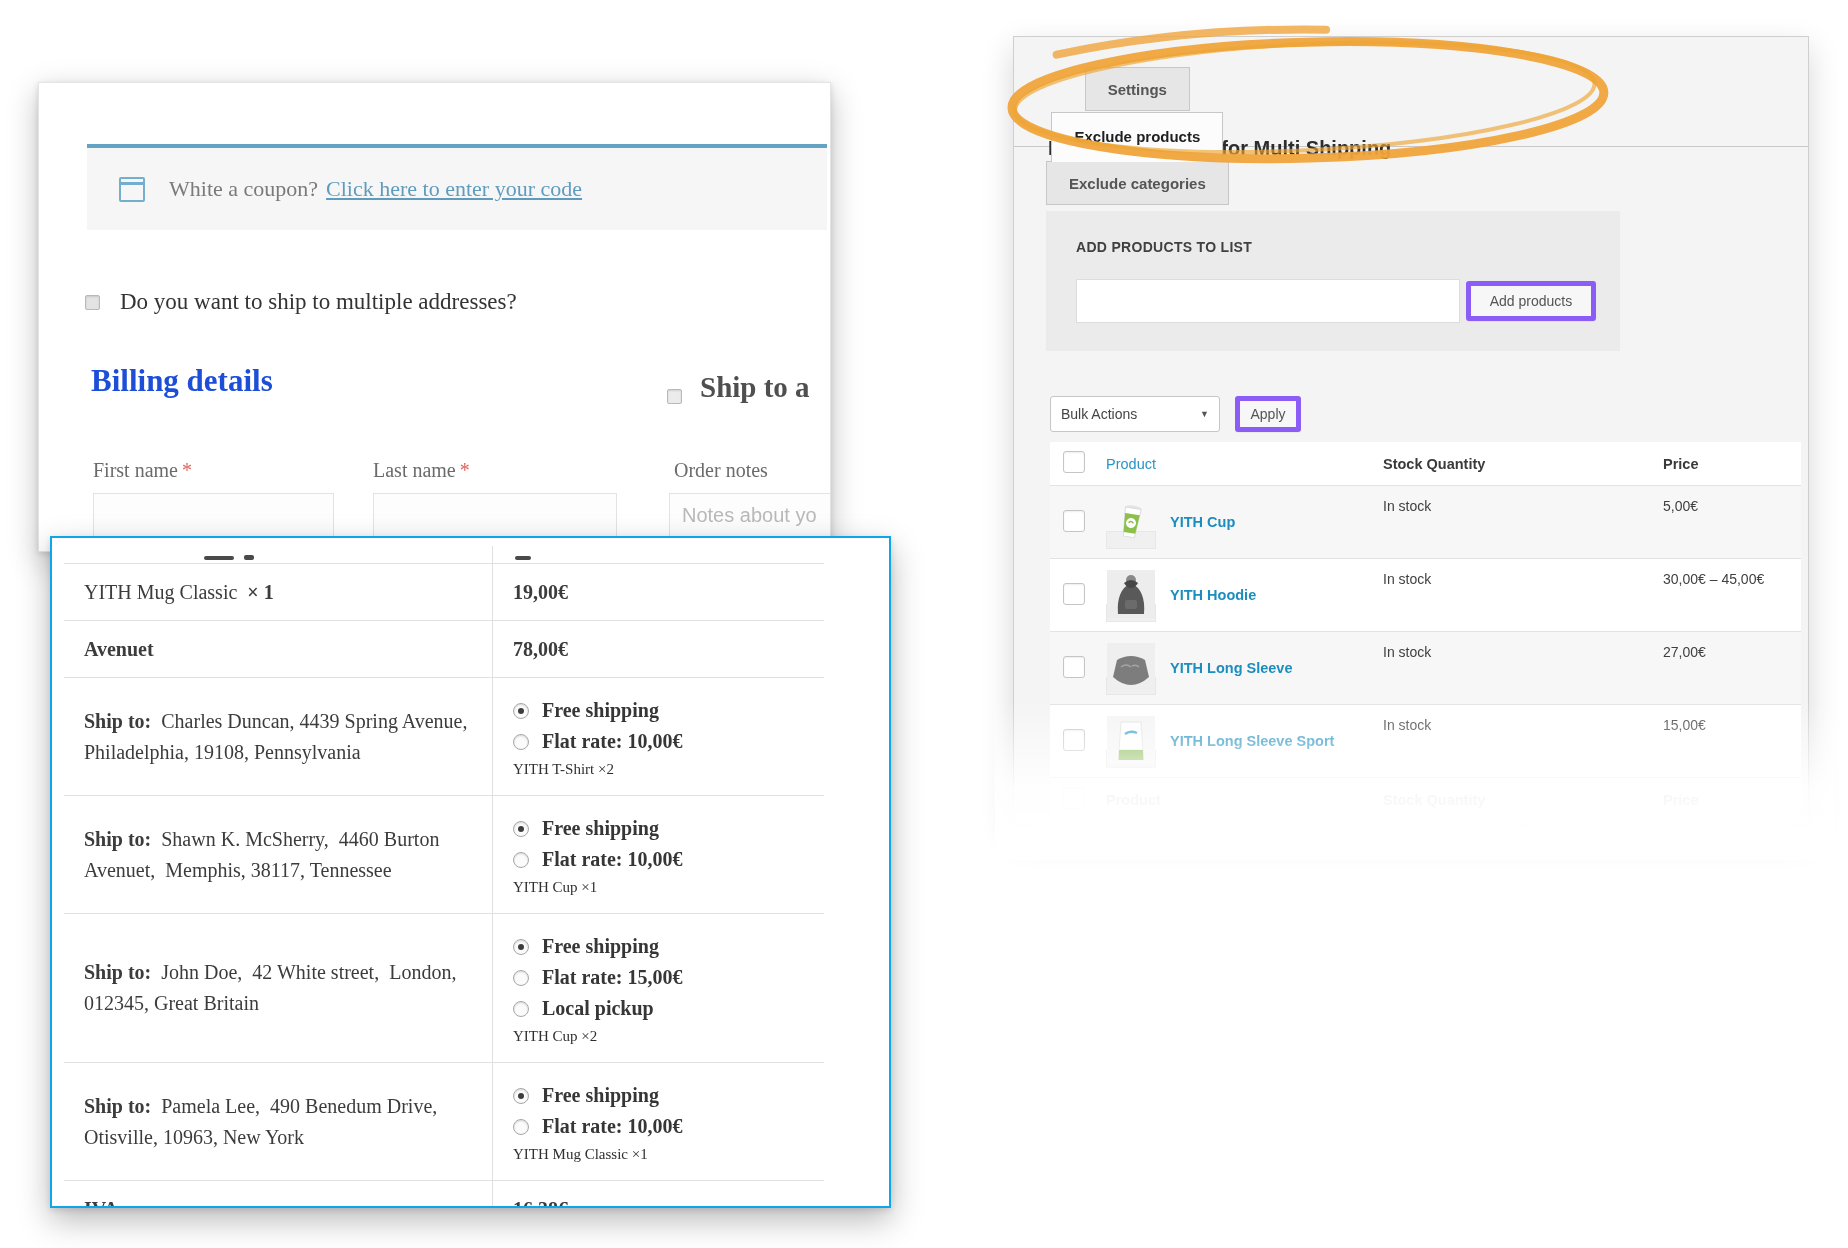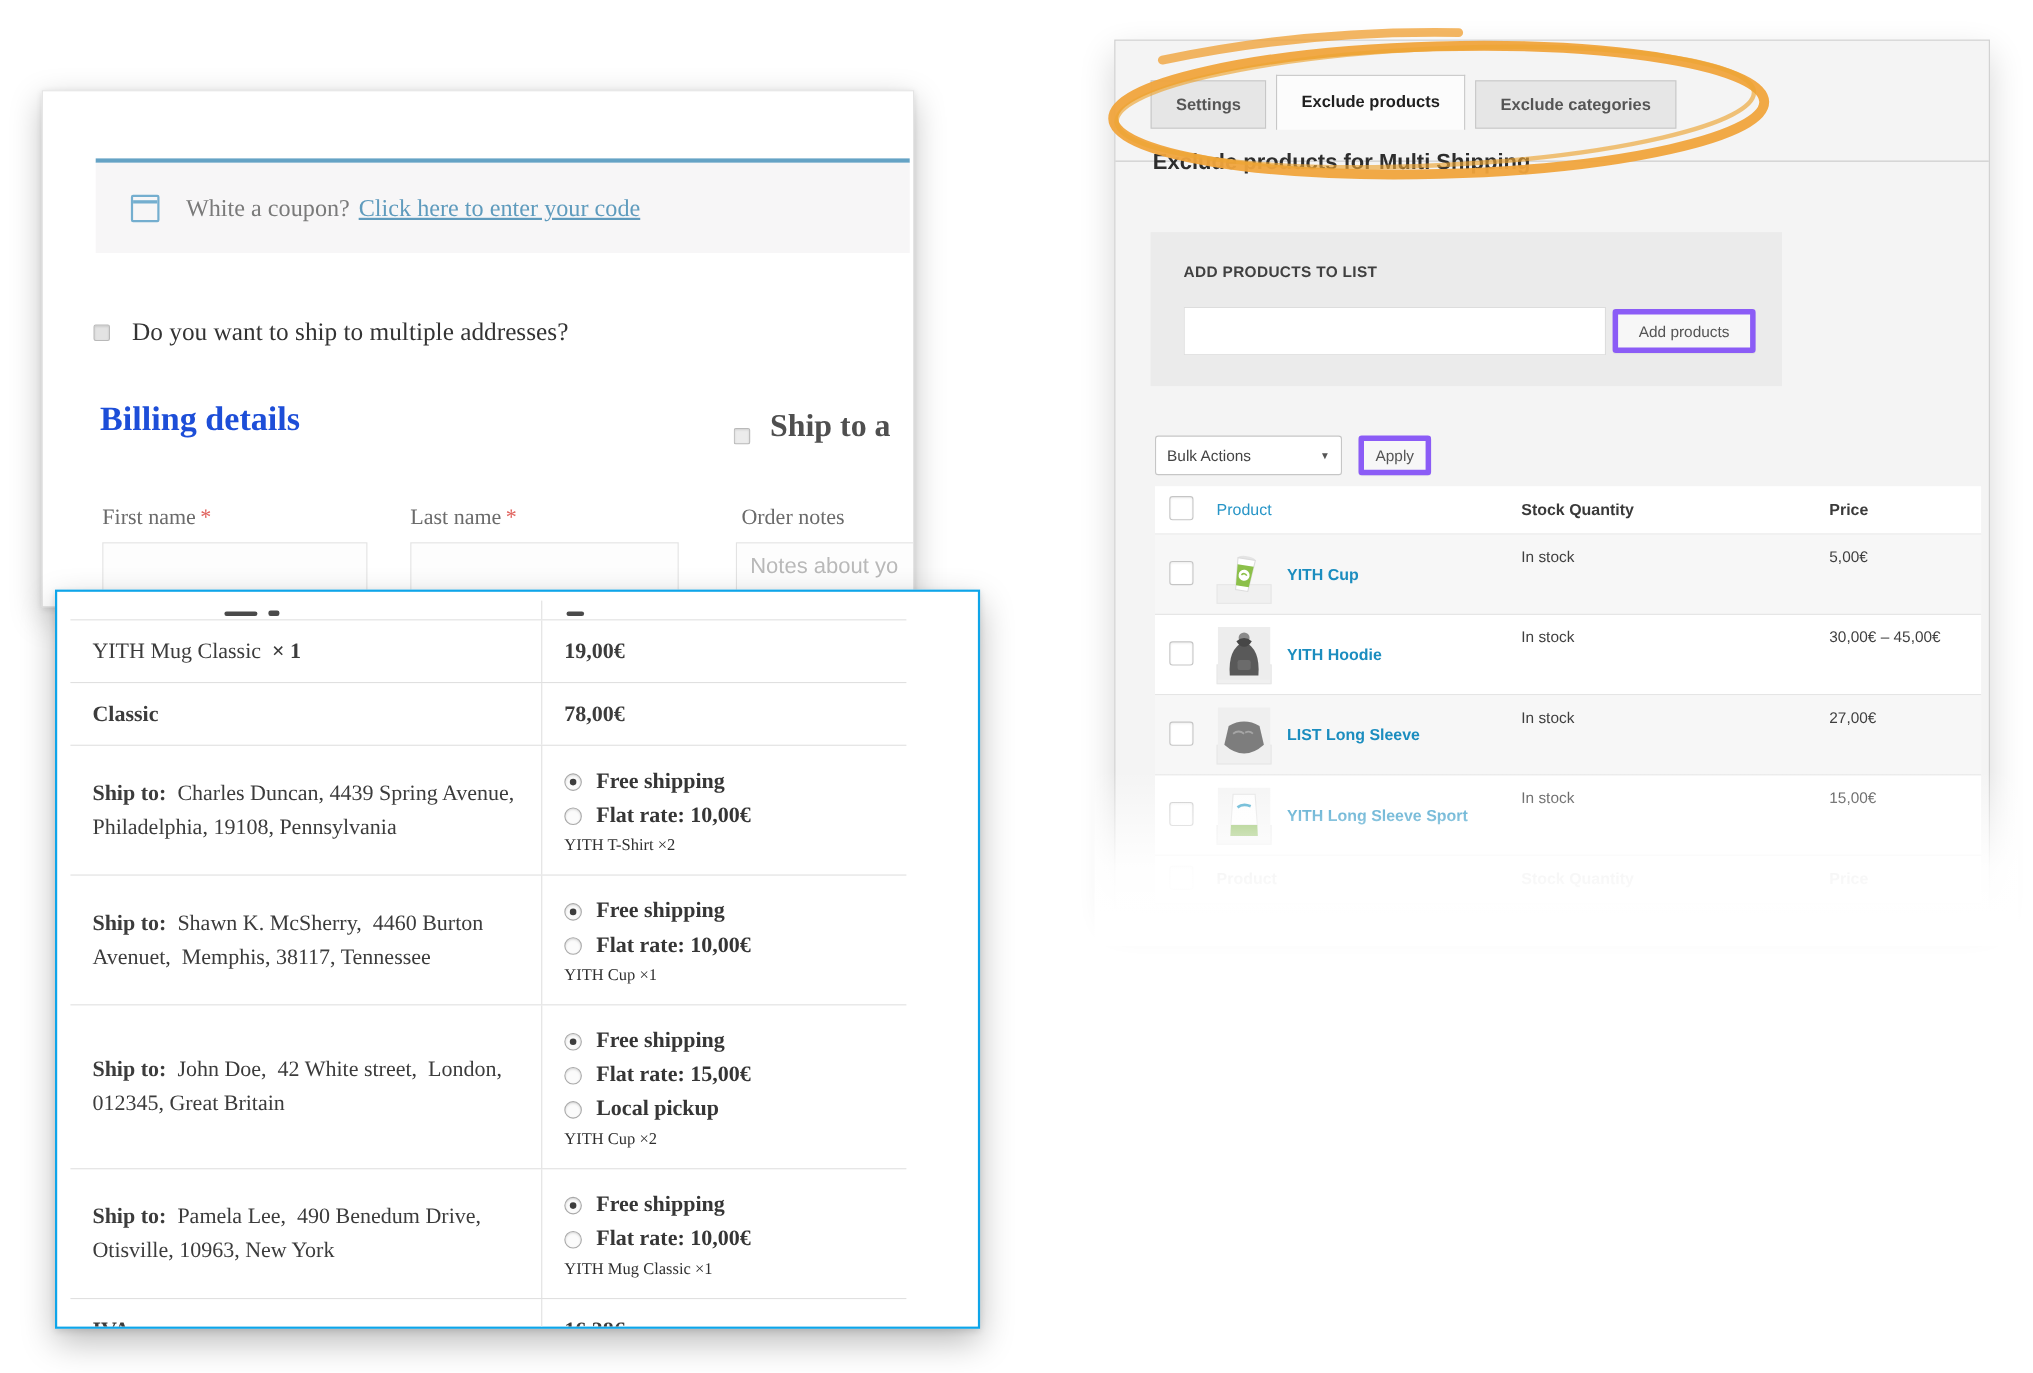--- a/index.html
+++ b/index.html
@@ -69,21 +69,21 @@
   .radio.sel::after { content:""; position:absolute; left:4px; top:4px; width:6px; height:6px;
      border-radius:50%; background:#3d3d3d; }
   .opt b { font-size:20px; color:#363636; }
   .ship-note { font-size:15px; color:#2f2f2f; margin:8px 0 4px 0; }
 
   
   .admin-panel { position:absolute; left:1013px; top:36px; width:796px; height:790px;
     background:#f4f4f4; border:1px solid #cfcfcf;
     box-shadow:0 12px 30px rgba(0,0,0,.16); font-size:14px; color:#3f3f3f; }
   .tabs-line { position:absolute; left:0; top:109px; width:100%; height:1px; background:#c9c9c9; }
-  .tabs { position:absolute; left:32px; top:30px; display:flex; align-items:flex-end; z-index:2; }
+  .tabs { position:absolute; left:32px; top:30px; display:flex; align-items:center; z-index:2;flex-direction:column; }
   .tab { height:44px; line-height:44px; padding:0 22px; background:#e6e6e6;
     border:1px solid #c7c7c7; margin-right:9px; font-size:15px; font-weight:bold;
     color:#555; cursor:pointer; }
   .tab.active { background:#fcfcfc; height:50px; line-height:48px; border-bottom:none;
     color:#1f1f1f; position:relative; top:1px; }
   .admin-h1 { position:absolute; left:34px; top:100px; font-size:20px; font-weight:bold; color:#2d2d2d; }
   .add-box { position:absolute; left:32px; top:174px; width:574px; height:140px; background:#ebebeb; }
   .add-label { position:absolute; left:30px; top:28px; font-size:14px; font-weight:bold;
     color:#404040; letter-spacing:.3px; }
   .add-input { position:absolute; left:30px; top:68px; width:384px; height:44px;
@@ -163,21 +163,21 @@
         <div class="ocell l">
           <span>YITH Mug Classic</span>
           <span class="qty">× 1</span>
         </div>
         <div class="ocell r">
           <span class="amount">19,00€</span>
         </div>
       </div>
       <div class="orow r-line">
         <div class="ocell l">
-          <span class="olabel">Classic</span>
+          <span class="olabel">Avenuet</span>
         </div>
         <div class="ocell r">
           <span class="amount">78,00€</span>
         </div>
       </div>
       <div class="orow r-ship">
         <div class="ocell l">
           <span class="addr"><b>Ship to:</b>  Charles Duncan, 4439 Spring Avenue, Philadelphia, 19108, Pennsylvania</span>
         </div>
         <div class="ocell r">
@@ -313,21 +313,21 @@
           <div class="c-price"><span class="pprice">30,00€ – 45,00€</span></div>
         </div>
         <div class="arow item stripe">
           <div class="c-cb"><span class="acb"></span></div>
           <div class="c-thumb"><span class="thumb"><svg width="48" height="48" viewBox="0 0 48 48">
                 <rect width="48" height="48" fill="#efefef"></rect>
                 <path d="M10 17 Q24 9 38 17 L42 34 Q33 42 24 42 Q15 42 6 34 Z" fill="#7d7d7d"></path>
                 <path d="M14 24 q5 -4 10 0" fill="none" stroke="#a5a5a5" stroke-width="1.6"></path>
                 <path d="M25 23 q4 -2 7 1" fill="none" stroke="#a5a5a5" stroke-width="1.6"></path>
               </svg></span></div>
-          <div class="c-name"><a class="pname">LIST Long Sleeve</a></div>
+          <div class="c-name"><a class="pname">YITH Long Sleeve</a></div>
           <div class="c-stock"><span class="pstock">In stock</span></div>
           <div class="c-price"><span class="pprice">27,00€</span></div>
         </div>
         <div class="arow item">
           <div class="c-cb"><span class="acb"></span></div>
           <div class="c-thumb"><span class="thumb"><svg width="48" height="48" viewBox="0 0 48 48">
                 <rect width="48" height="48" fill="#f4f4f4"></rect>
                 <path d="M14 6 L34 6 L36 34 L12 34 Z" fill="#fdfdfd" stroke="#e1e1e1"></path>
                 <path d="M12 34 L36 34 L36.5 44 L11.5 44 Z" fill="#7cb342"></path>
                 <path d="M18 18 q5 -4 12 -1" fill="none" stroke="#3aa3c9" stroke-width="2.4"></path>

